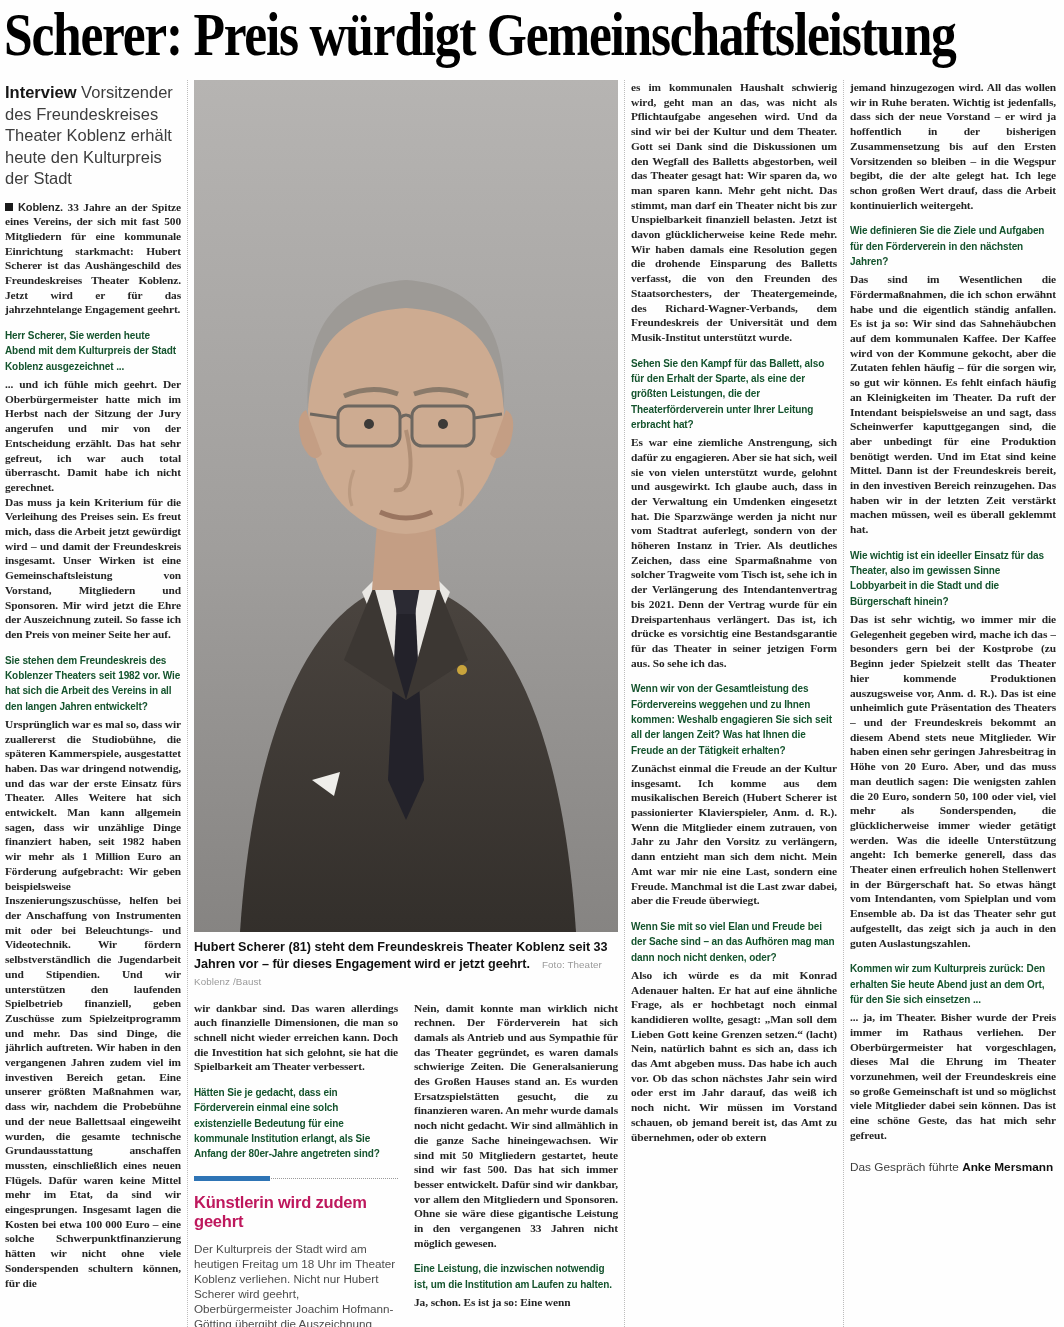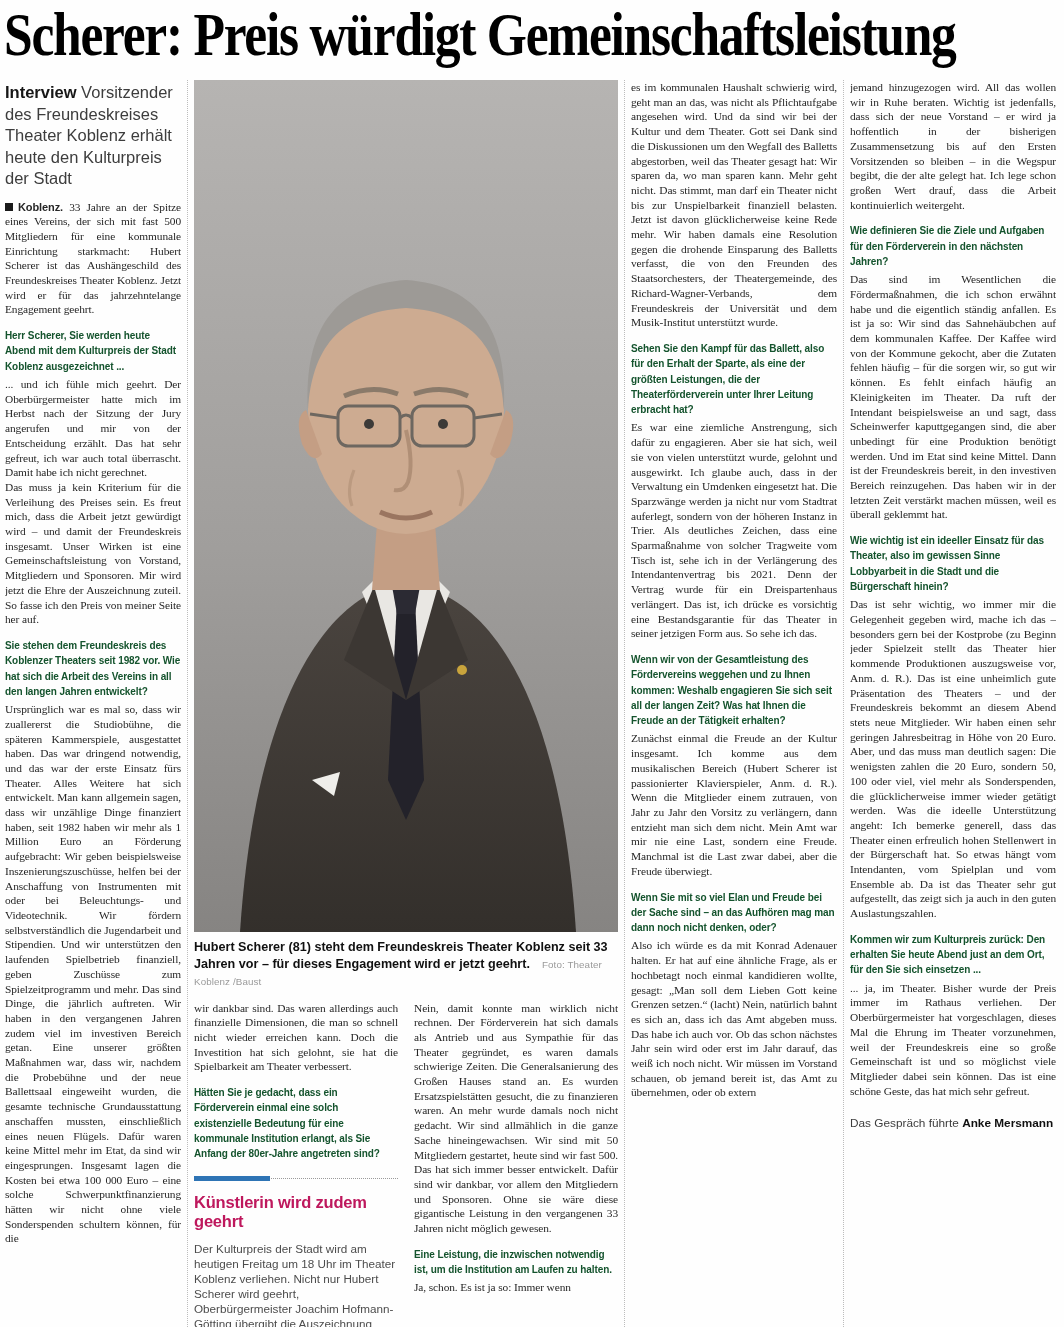--- a/index.html
+++ b/index.html
@@ -29,21 +29,21 @@
   
   p { margin:0; }
   .kicker {
     font-family:"Liberation Sans", sans-serif;
     font-size:16.5px; line-height:21.5px; color:#3d3d3d;
     margin:2px 0 10px;
   }
   .kicker b { color:#161616; }
   .dateline, .body {
     font-size:11.4px; line-height:14.7px; letter-spacing:-.1px;
-    text-align:justify; color:#262626;
+    text-align:justify; color:#262626;font-weight:bold;
   }
   .dateline b { font-family:"Liberation Sans", sans-serif; font-size:11px; }
   .sq {
     display:inline-block; width:8px; height:8px; background:var(--sq);
     margin-right:5px;
   }
   .q {
     font-family:"Liberation Sans", sans-serif; font-weight:bold;
     font-size:10px; line-height:15.3px; color:#14532d;
     margin:11px 0 3px; letter-spacing:-.1px;
@@ -166,21 +166,21 @@
             <div class="infobox-rule">
               <div class="infobox-bar"></div>
             </div>
             <h3>Künstlerin wird zudem geehrt</h3>
             <p class="box-text">Der Kulturpreis der Stadt wird am heutigen Freitag um 18 Uhr im Theater Koblenz verliehen. Nicht nur Hubert Scherer wird geehrt, Oberbürgermeister Joachim Hofmann-Götting übergibt die Auszeichnung auch an die in Koblenz geborene Bildhauerin Jacqueline Diffring.</p>
           </div>
         </div>
       <div class="col">
           <p class="body">Nein, damit konnte man wirklich nicht rechnen. Der Förderverein hat sich damals als Antrieb und aus Sympathie für das Theater gegründet, es waren damals schwierige Zeiten. Die Generalsanierung des Großen Hauses stand an. Es wurden Ersatzspielstätten gesucht, die zu finanzieren waren. An mehr wurde damals noch nicht gedacht. Wir sind allmählich in die ganze Sache hineingewachsen. Wir sind mit 50 Mitgliedern gestartet, heute sind wir fast 500. Das hat sich immer besser entwickelt. Dafür sind wir dankbar, vor allem den Mitgliedern und Sponsoren. Ohne sie wäre diese gigantische Leistung in den vergangenen 33 Jahren nicht möglich gewesen.</p>
           <p class="q">Eine Leistung, die inzwischen notwendig ist, um die Institution am Laufen zu halten.</p>
-          <p class="body">Ja, schon. Es ist ja so: Immer wenn</p>
+          <p class="body">Ja, schon. Es ist ja so: Eine wenn</p>
         </div>
     </div>
   </div>
 
   <div class="rule"></div>
 
   <div class="col">
       <p class="body">es im kommunalen Haushalt schwierig wird, geht man an das, was nicht als Pflichtaufgabe angesehen wird. Und da sind wir bei der Kultur und dem Theater. Gott sei Dank sind die Diskussionen um den Wegfall des Balletts abgestorben, weil das Theater gesagt hat: Wir sparen da, wo man sparen kann. Mehr geht nicht. Das stimmt, man darf ein Theater nicht bis zur Unspielbarkeit finanziell belasten. Jetzt ist davon glücklicherweise keine Rede mehr. Wir haben damals eine Resolution gegen die drohende Einsparung des Balletts verfasst, die von den Freunden des Staatsorchesters, der Theatergemeinde, des Richard-Wagner-Verbands, dem Freundeskreis der Universität und dem Musik-Institut unterstützt wurde.</p>
       <p class="q">Sehen Sie den Kampf für das Ballett, also für den Erhalt der Sparte, als eine der größten Leistungen, die der Theaterförderverein unter Ihrer Leitung erbracht hat?</p>
       <p class="body">Es war eine ziemliche Anstrengung, sich dafür zu engagieren. Aber sie hat sich, weil sie von vielen unterstützt wurde, gelohnt und ausgewirkt. Ich glaube auch, dass in der Verwaltung ein Umdenken eingesetzt hat. Die Sparzwänge werden ja nicht nur vom Stadtrat auferlegt, sondern von der höheren Instanz in Trier. Als deutliches Zeichen, dass eine Sparmaßnahme von solcher Tragweite vom Tisch ist, sehe ich in der Verlängerung des Intendantenvertrag bis 2021. Denn der Vertrag wurde für ein Dreispartenhaus verlängert. Das ist, ich drücke es vorsichtig eine Bestandsgarantie für das Theater in seiner jetzigen Form aus. So sehe ich das.</p>

